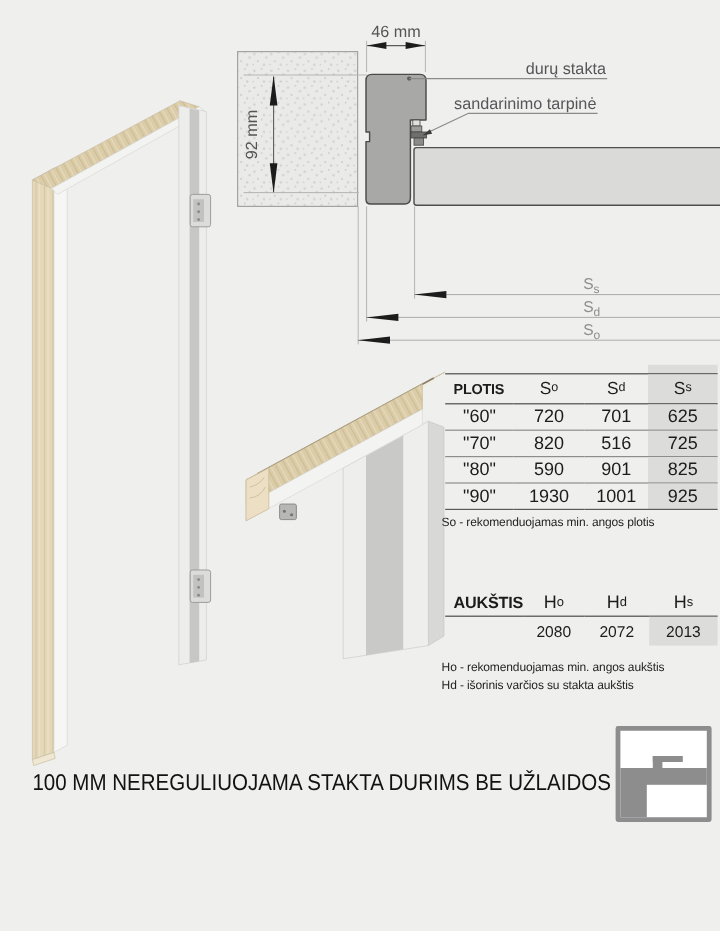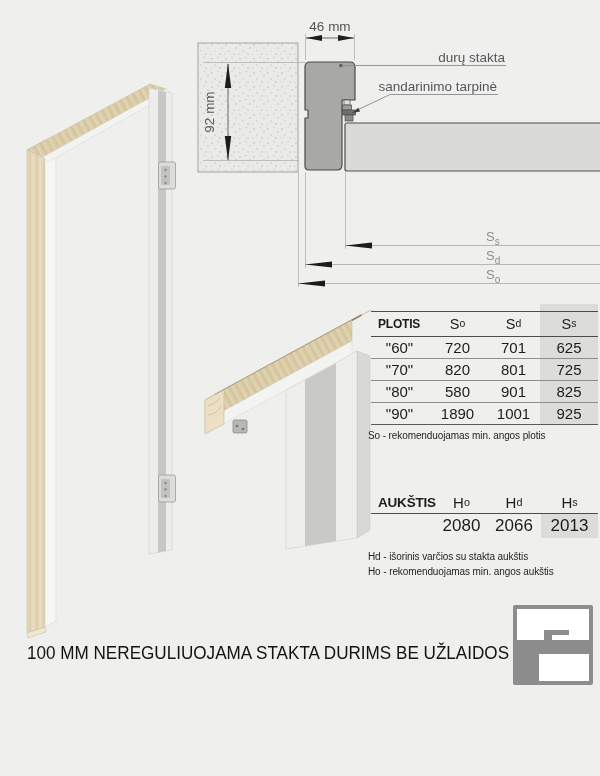--- a/index.html
+++ b/index.html
@@ -29,21 +29,21 @@
     grid-template-rows:25px 22px 22px 22px 22px;
     border-top:1.5px solid #4c4c4a;}
   #plotis-table .hr{border-bottom:1.2px solid #4c4c4a;}
   #plotis-table .rr{border-bottom:1px solid #8d8d8b;}
   #plotis-table .lastr{border-bottom:1.2px solid #5a5a58;}
 
   #aukstis-table{left:371px;top:491px;width:227px;
     grid-template-columns:65px 51px 54px 57px;
     grid-template-rows:23px 24px;}
   #aukstis-table .hr{border-bottom:1.5px solid #4c4c4a;text-align:center;}
-  #aukstis-table .val{font-size:17px;text-align:right;}
+  #aukstis-table .val{font-size:13px;text-align:right;}
   #aukstis-table .cell.head{font-size:15px;}
   #aukstis-table .cell.title-cell{font-size:13.5px;}
 
   .legend{position:absolute;font-size:10px;font-weight:400;
     color:#1f1f1f;line-height:15.2px;letter-spacing:-0.1px;white-space:nowrap;}
   #plotis-legend{left:368px;top:428px;}
   #aukstis-legend{left:368px;top:549px;}
   .legend p{margin:0;}
 
   .shade-cap{position:absolute;left:540px;top:304px;width:58px;height:8px;background:#dcdcda;}
@@ -227,30 +227,30 @@
         <sub>s</sub>
       </div>
 
     <div class="cell rr">"60"</div>
     <div class="cell rr">720</div>
     <div class="cell rr">701</div>
     <div class="cell rr shade">625</div>
 
     <div class="cell rr">"70"</div>
     <div class="cell rr">820</div>
-    <div class="cell rr">801</div>
+    <div class="cell rr">516</div>
     <div class="cell rr shade">725</div>
 
     <div class="cell rr">"80"</div>
-    <div class="cell rr">580</div>
+    <div class="cell rr">590</div>
     <div class="cell rr">901</div>
     <div class="cell rr shade">825</div>
 
     <div class="cell lastr">"90"</div>
-    <div class="cell lastr">1890</div>
+    <div class="cell lastr">1930</div>
     <div class="cell lastr">1001</div>
     <div class="cell lastr shade">925</div>
   </div>
 
   <div class="legend" id="plotis-legend">
     <p>So - rekomenduojamas min. angos plotis</p>
   </div>
 
   <div class="spec-table" id="aukstis-table">
     <div class="cell left head title-cell hr">AUKŠTIS</div>
@@ -262,27 +262,27 @@
         <span>H</span>
         <sub>d</sub>
       </div>
     <div class="cell head hr">
         <span>H</span>
         <sub>s</sub>
       </div>
 
     <div class="cell"></div>
     <div class="cell val">2080</div>
-    <div class="cell val">2066</div>
+    <div class="cell val">2072</div>
     <div class="cell val shade">2013</div>
   </div>
 
   <div class="legend" id="aukstis-legend">
+    <p>Ho - rekomenduojamas min. angos aukštis</p>
     <p>Hd - išorinis varčios su stakta aukštis</p>
-    <p>Ho - rekomenduojamas min. angos aukštis</p>
   </div>
 
   <div id="product-title">100 MM NEREGULIUOJAMA STAKTA DURIMS BE UŽLAIDOS</div>
 
   <div id="logo">
     <div class="bar"></div>
     <div class="tab-v"></div>
     <div class="tab-h"></div>
     <div class="block"></div>
   </div>

